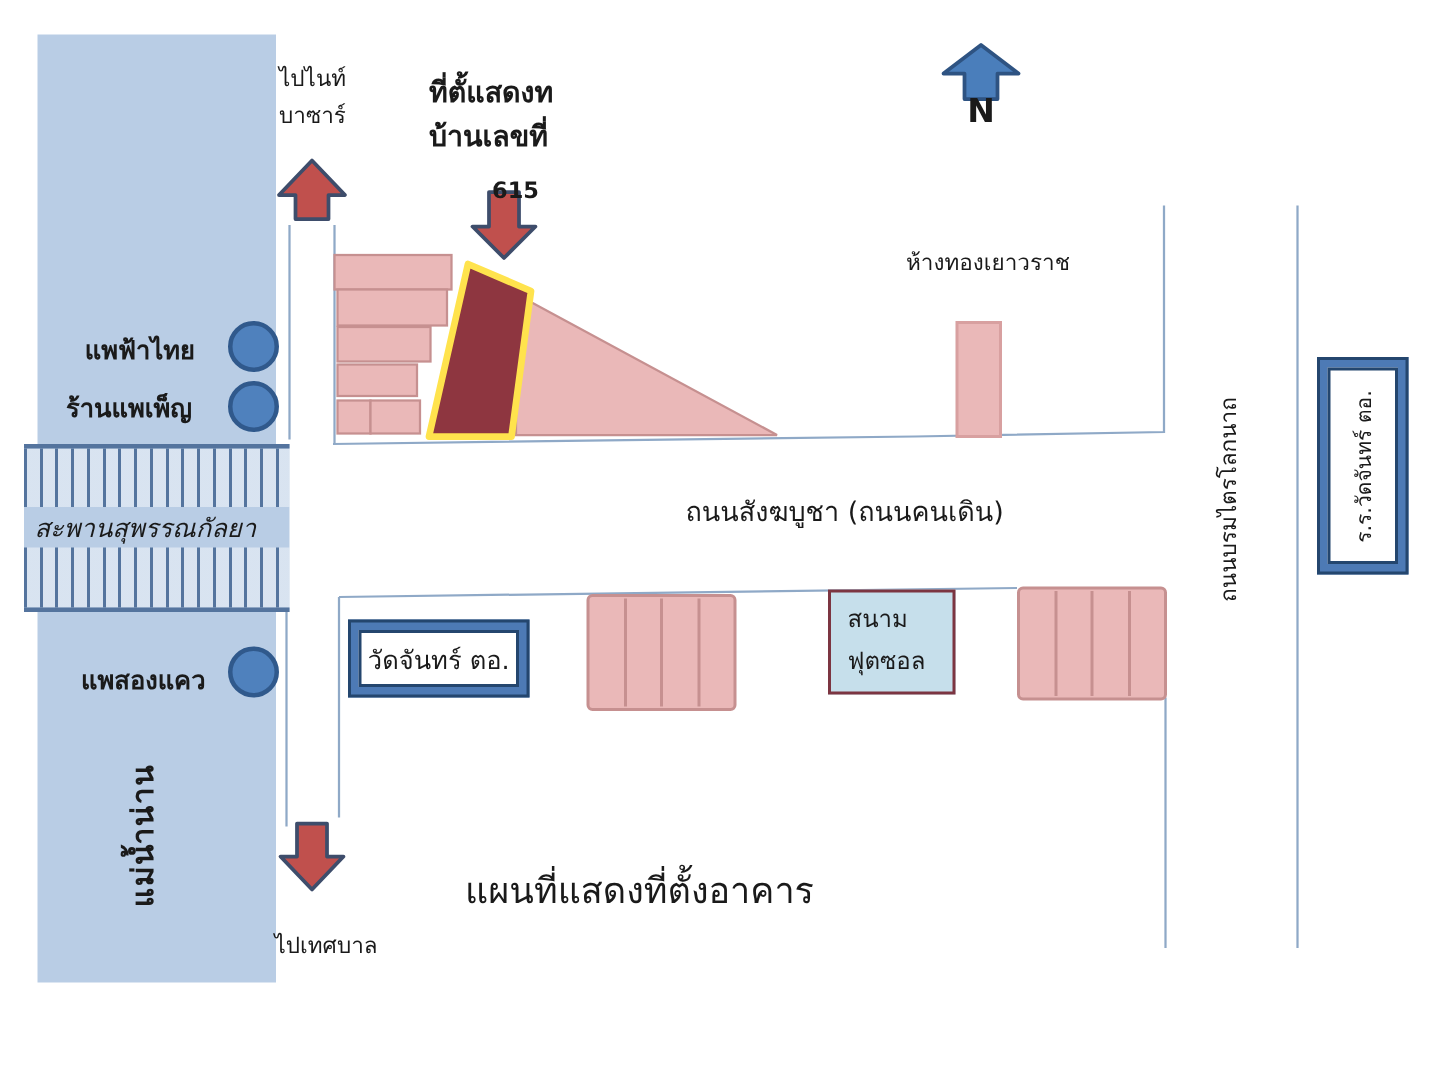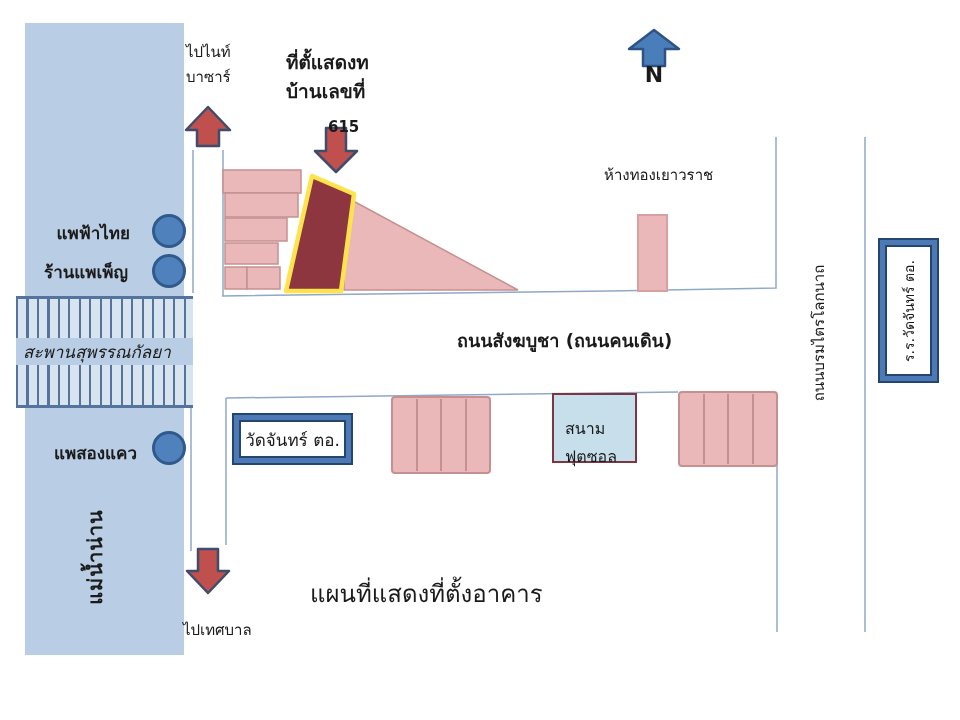--- a/index.html
+++ b/index.html
@@ -26,40 +26,40 @@
   
   .pier-dot{width:34px;height:34px;border-radius:50%;background:#4f81bd;border:3px solid #30598c;box-sizing:border-box;}
   .pier-label{width:116px;text-align:right;font-weight:bold;font-size:17px;white-space:nowrap;}
 
   
   .txt{white-space:nowrap;}
   .north-exit{left:186px;top:40px;font-size:15px;line-height:1.65;}
   .map-title{left:286px;top:48px;font-weight:bold;font-size:19px;line-height:1.55;}
   .map-title .num{font-size:15px;display:inline-block;margin-top:9px;margin-left:42px;}
   .gold-shop-label{left:604px;top:163px;font-size:15px;}
-  .walking-street-label{left:457px;top:326px;font-weight:bold;font-size:18px;}
+  .walking-street-label{left:457px;top:326px;font-weight:normal;font-size:18px;}
   .south-exit{left:183px;top:618px;font-size:15px;}
   .map-caption{left:310px;top:574px;font-weight:normal;font-size:24px;}
   .n-letter{left:640px;top:62px;width:28px;text-align:center;font-weight:bold;font-size:22px;}
 
   
   .east-road-label{left:734px;top:318px;width:170px;height:30px;display:flex;align-items:center;justify-content:center;
     transform:rotate(-90deg);font-size:15px;white-space:nowrap;}
 
   
   .pp-box{border:2px solid #24466e;background:#4d7ab5;padding:5px;box-sizing:border-box;}
   .pp-box .pp-inner{width:100%;height:100%;background:#fff;border:2px solid #24466e;box-sizing:border-box;
     display:flex;align-items:center;justify-content:center;font-size:17px;}
   .temple-box{left:232px;top:413px;width:121px;height:52px;}
   .school-box{left:878px;top:238px;width:61px;height:145px;}
   .school-box .pp-inner span{transform:rotate(-90deg);white-space:nowrap;font-size:14px;}
 
   
   .futsal{left:552px;top:393px;width:85px;height:70px;background:#c6dfeb;border:2px solid #7c3541;
-    box-sizing:border-box;padding:20px 0 0 11px;font-size:16px;line-height:1.75;}
+    box-sizing:border-box;padding:4px 0 0 11px;font-size:16px;line-height:1.75;}
 </style>
 </head>
 <body>
 
 <div class="canvas">
 
   <div class="abs river"></div>
   <div class="abs river-name">แม่น้ำน่าน</div>
 
   <svg class="map-shapes" viewBox="0 0 960 720">

